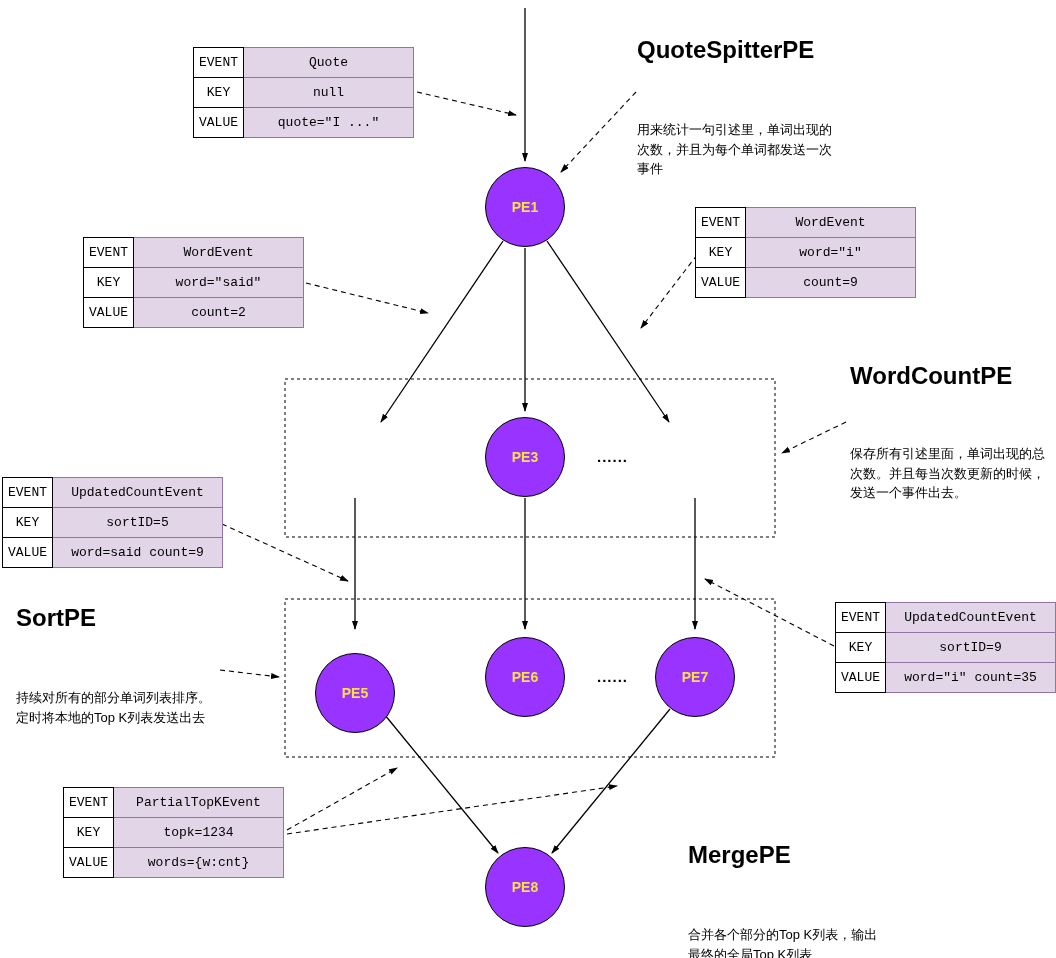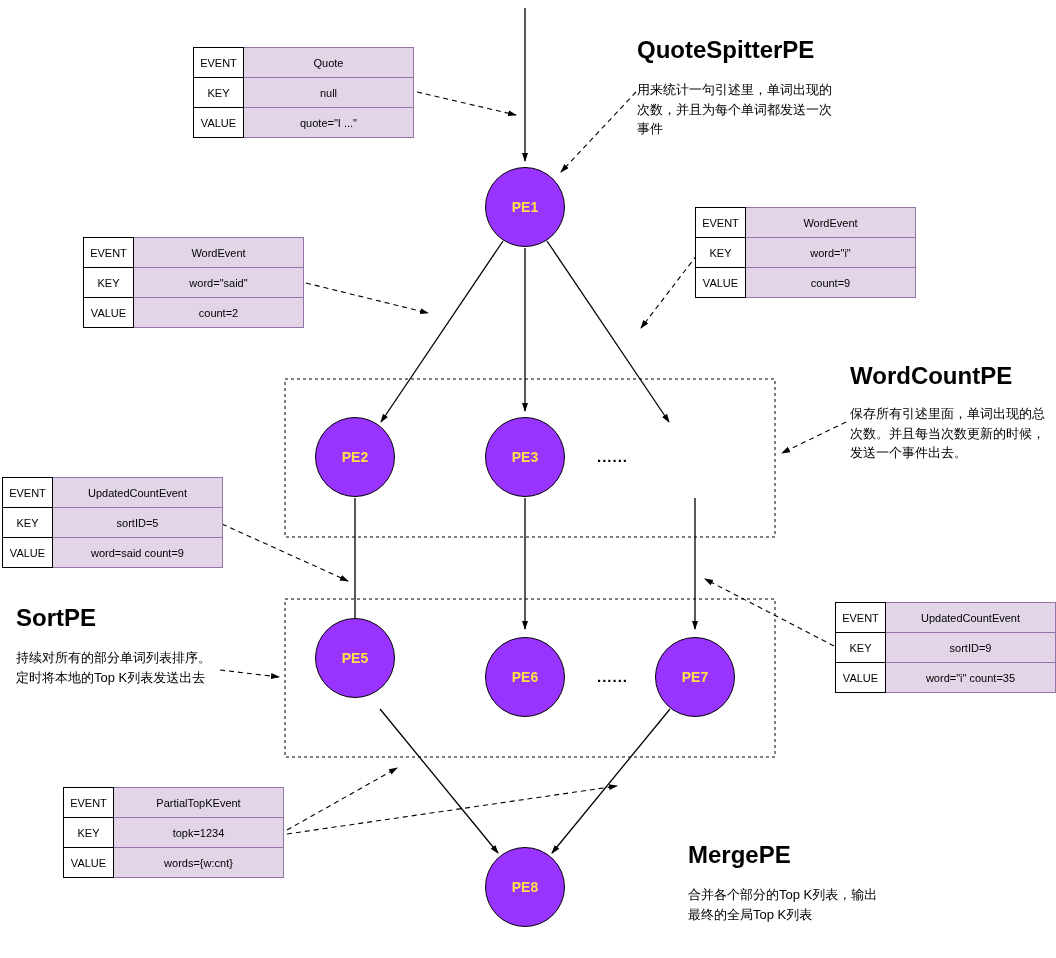--- a/index.html
+++ b/index.html
@@ -16,27 +16,27 @@
   .pe{
     position:absolute;width:80px;height:80px;border-radius:50%;
     background:var(--node-fill,#9933FF);border:1.5px solid #000;
     display:flex;align-items:center;justify-content:center;
     color:#fde047;font-weight:bold;font-size:14px;box-sizing:border-box;
   }
   .ellipsis{
     position:absolute;font-weight:bold;font-size:15px;letter-spacing:1px;color:#000;
   }
   
-  .etable{position:absolute;border-collapse:collapse;font-size:11px;}
+  .etable{position:absolute;border-collapse:collapse;font-size:13px;font-family:Liberation Mono, monospace;}
   .etable td{height:30px;text-align:center;vertical-align:middle;padding:0 4px;box-sizing:border-box;}
   .etable td.lbl{border:1px solid #000;background:#fff;width:50px;min-width:50px;}
   .etable td.val{border:1px solid var(--table-border,#9673A6);background:var(--table-fill,#E1D5E7);width:170px;min-width:170px;}
   
   .dtitle{position:absolute;font-size:24px;font-weight:bold;white-space:nowrap;}
-  .dnote{position:absolute;font-size:13px;line-height:1.5;white-space:pre-line;}
+  .dnote{position:absolute;font-size:13px;line-height:1.5;white-space:pre-line;margin-top:40px;}
 </style>
 </head>
 <body>
 
 <div id="stage" style="--node-fill: #9933FF; --table-fill: #E1D5E7; --table-border: #9673A6;">
 
   <svg id="edges" viewBox="0 0 1056 958" xmlns="http://www.w3.org/2000/svg">
     <defs>
       <marker id="arrow" markerWidth="10" markerHeight="8" refX="8" refY="3" orient="auto" markerUnits="userSpaceOnUse">
         <path d="M0,0 L9,3 L0,6 z" fill="#000"></path>
@@ -64,27 +64,24 @@
     <line class="edge dashed" x1="222" y1="524" x2="348" y2="581" marker-end="url(#arrow)"></line>
     <line class="edge dashed" x1="220" y1="670" x2="279" y2="677" marker-end="url(#arrow)"></line>
     <line class="edge dashed" x1="834" y1="646" x2="705" y2="579" marker-end="url(#arrow)"></line>
     <line class="edge dashed" x1="287" y1="830" x2="397" y2="768" marker-end="url(#arrow)"></line>
     <line class="edge dashed" x1="287" y1="834" x2="617" y2="786" marker-end="url(#arrow)"></line>
   </svg>
 
   <div class="pe" style="left:485px;top:167px">
       <span>PE1</span>
     </div>
-  <div class="pe" style="left:315px;top:417px">
-      <span>PE2</span>
-    </div>
   <div class="pe" style="left:485px;top:417px">
       <span>PE3</span>
     </div>
-  <div class="pe" style="left:315px;top:618px">
+  <div class="pe" style="left:315px;top:653px">
       <span>PE5</span>
     </div>
   <div class="pe" style="left:485px;top:637px">
       <span>PE6</span>
     </div>
   <div class="pe" style="left:655px;top:637px">
       <span>PE7</span>
     </div>
   <div class="pe" style="left:485px;top:847px">
       <span>PE8</span>

